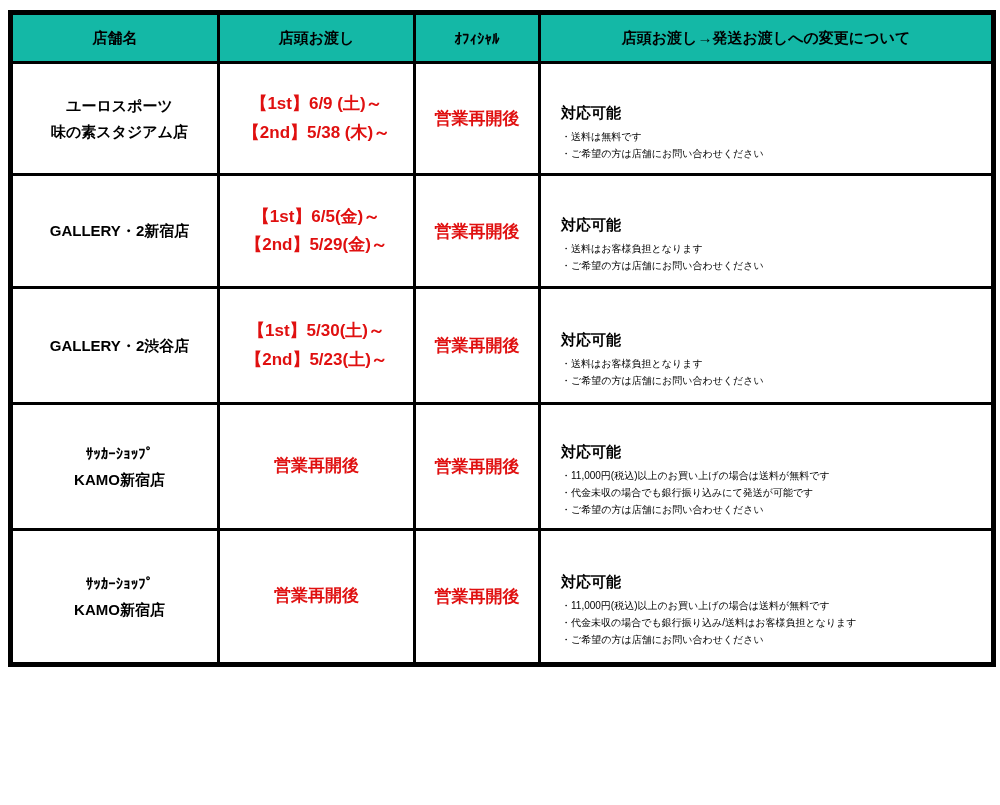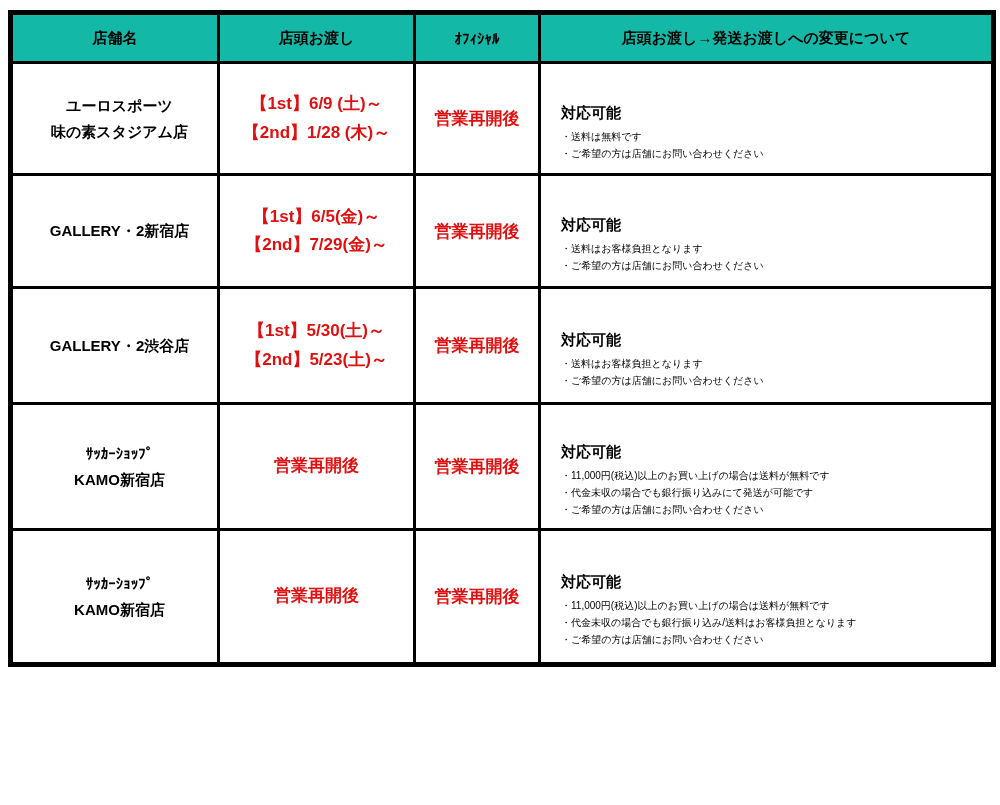--- a/index.html
+++ b/index.html
@@ -100,39 +100,39 @@
     </thead>
     <tbody>
 
       <tr style="height:112px">
         <td class="store">
           <span class="line">ユーロスポーツ</span>
           <span class="line">味の素スタジアム店</span>
         </td>
         <td class="ship">
           <span class="line">【1st】6/9 (土)～</span>
-          <span class="line">【2nd】1/28 (木)～</span>
+          <span class="line">【2nd】5/38 (木)～</span>
         </td>
         <td class="pickup">
           <span>営業再開後</span>
         </td>
         <td class="change">
           <div class="ctitle">対応可能</div>
           <div class="note">・送料は無料です</div>
           <div class="note">・ご希望の方は店舗にお問い合わせください</div>
         </td>
       </tr>
 
       <tr style="height:113px">
         <td class="store">
           <span class="line">GALLERY・2新宿店</span>
         </td>
         <td class="ship">
           <span class="line">【1st】6/5(金)～</span>
-          <span class="line">【2nd】7/29(金)～</span>
+          <span class="line">【2nd】5/29(金)～</span>
         </td>
         <td class="pickup">
           <span>営業再開後</span>
         </td>
         <td class="change">
           <div class="ctitle">対応可能</div>
           <div class="note">・送料はお客様負担となります</div>
           <div class="note">・ご希望の方は店舗にお問い合わせください</div>
         </td>
       </tr>

